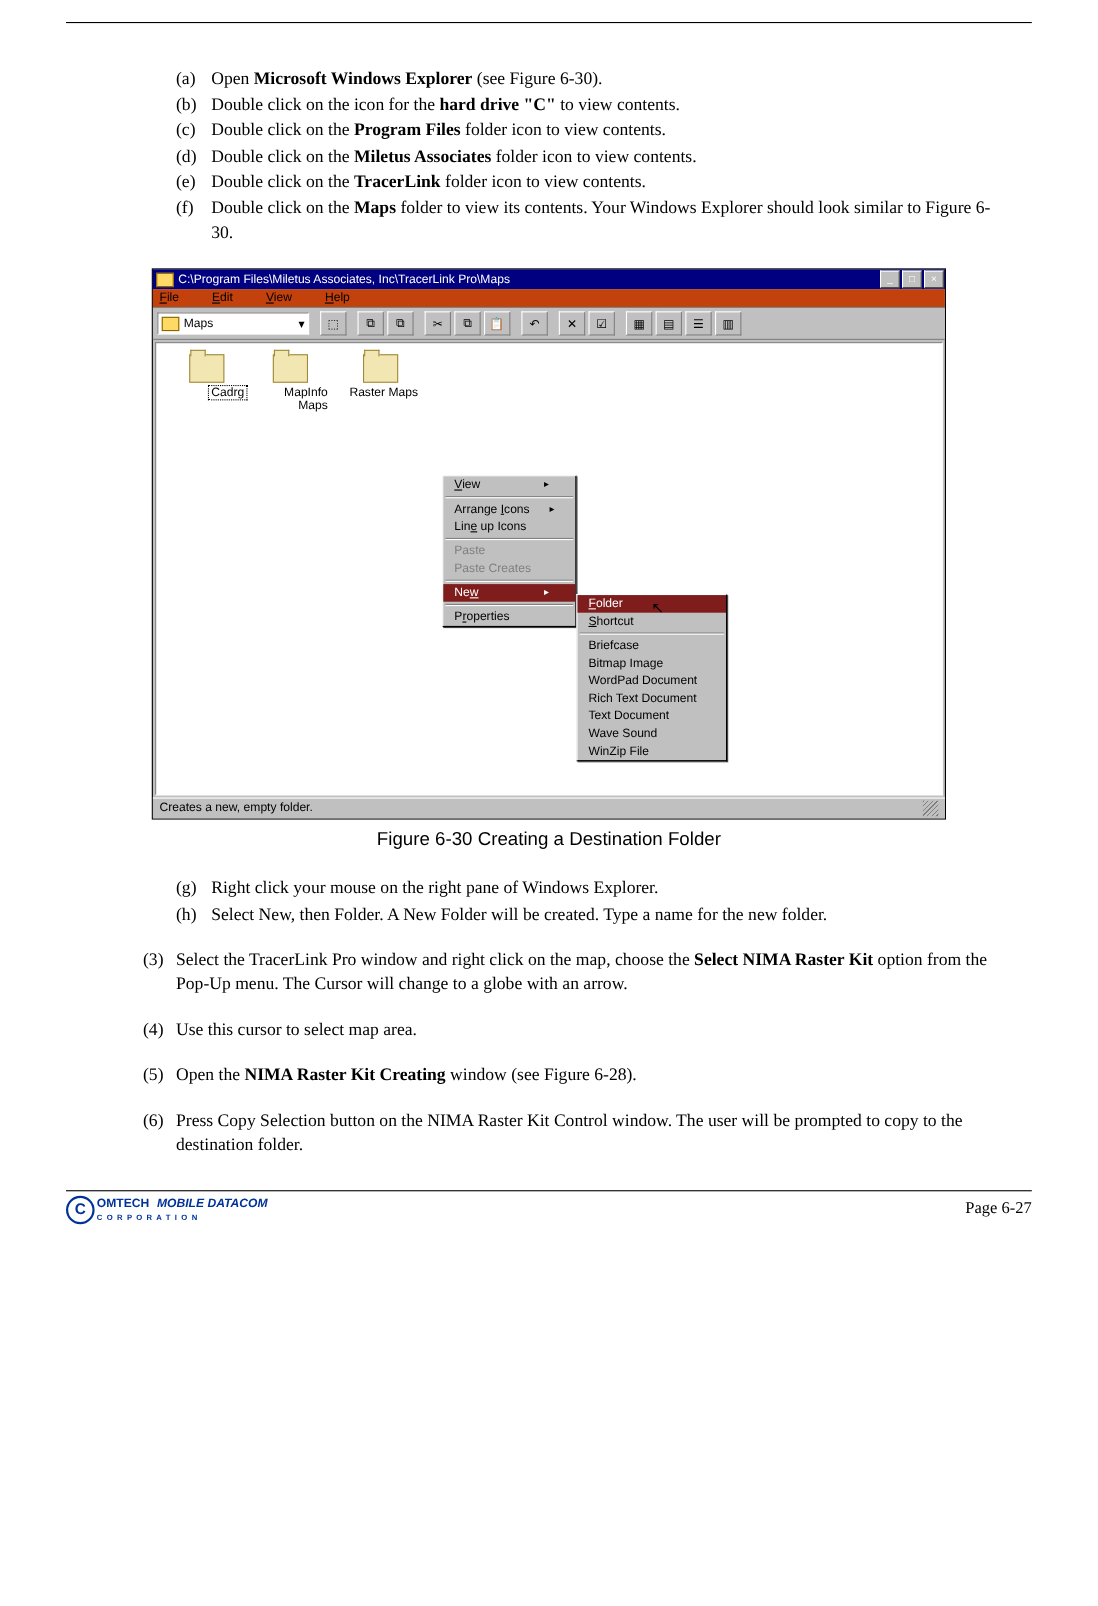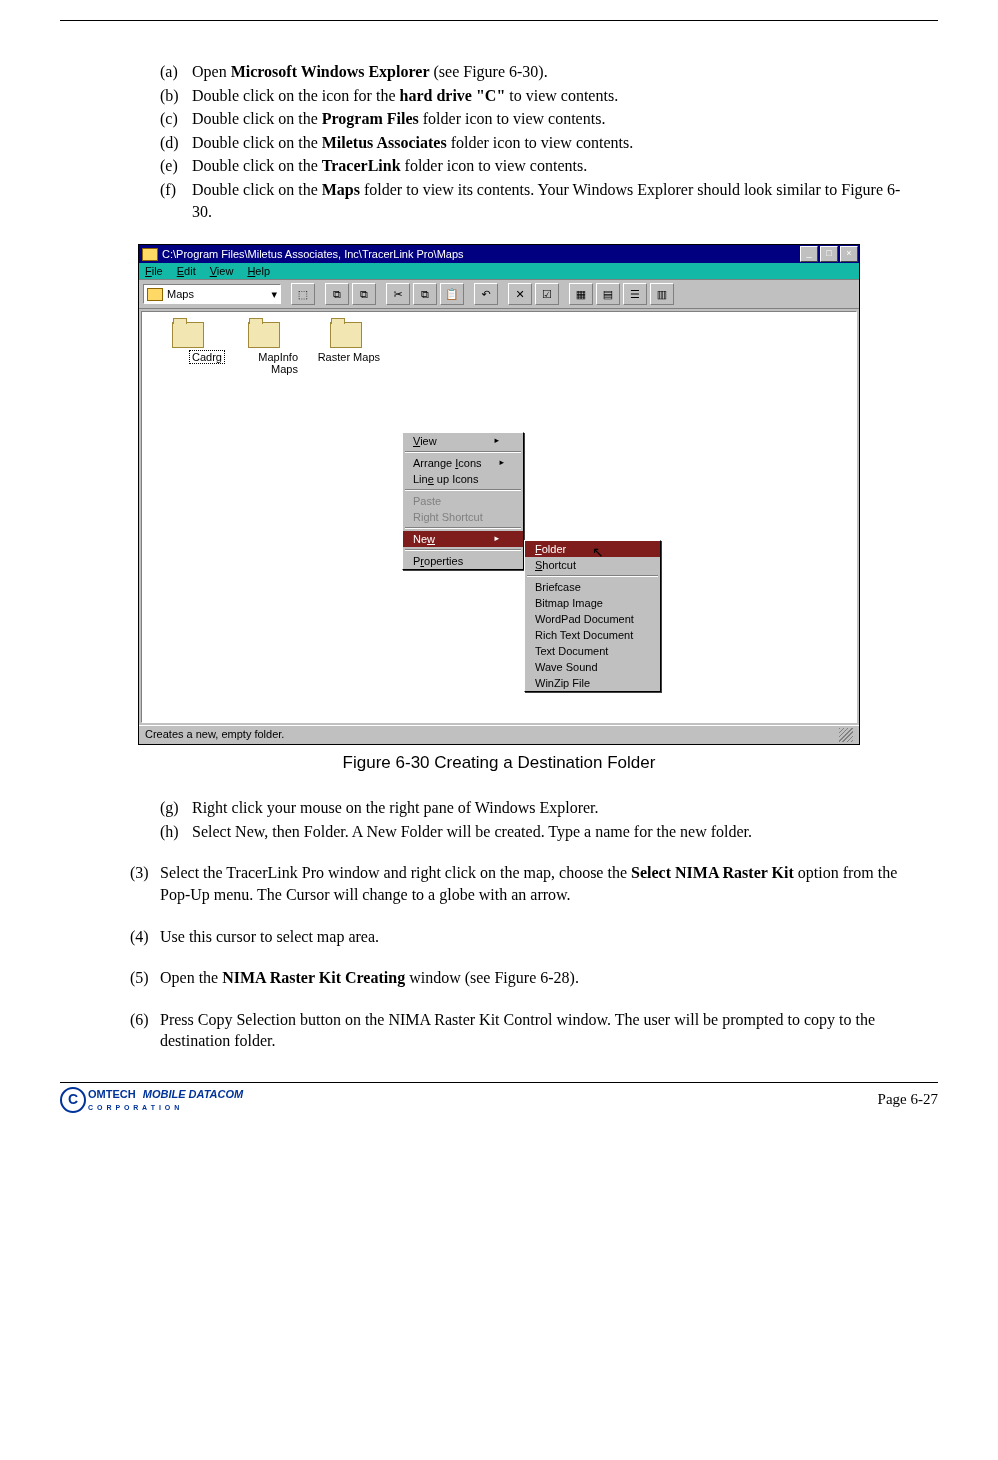--- a/index.html
+++ b/index.html
@@ -105,21 +105,21 @@
   .folder-mini {
     width:14px;height:11px;background:#ffd966;border:1px solid #8a6500;
   }
   .title-btns { display:flex; }
   .title-btn {
     width:16px;height:14px;background:#c0c0c0;margin:2px 1px;
     border:1px solid #fff;border-right-color:#404040;border-bottom-color:#404040;
     font-size:9px;text-align:center;line-height:12px;
   }
   .menubar {
-    background:#14b8a6;padding:2px 6px;display:flex;gap:14px;
+    background:#c2410c;padding:2px 6px;display:flex;gap:30px;
     border-bottom:1px solid #808080;
   }
   .menubar span u {text-decoration:underline;}
   .toolbar {
     background:#c0c0c0;padding:3px 4px;display:flex;align-items:center;gap:3px;
     border-bottom:1px solid #808080;
   }
   .addr-box {
     display:flex;align-items:center;gap:4px;
     background:#fff;border:1px solid #808080;border-right-color:#fff;border-bottom-color:#fff;
@@ -267,21 +267,21 @@
             <span class="arrow">▸</span>
           </div>
         <div class="row">
             <span>Lin<u>e</u> up Icons</span>
           </div>
         <hr>
         <div class="row disabled">
             <span>Paste</span>
           </div>
         <div class="row disabled">
-            <span>Right Shortcut</span>
+            <span>Paste Creates</span>
           </div>
         <hr>
         <div class="row hl">
             <span>Ne<u>w</u></span>
             <span class="arrow">▸</span>
           </div>
         <hr>
         <div class="row">
             <span>P<u>r</u>operties</span>
           </div>

